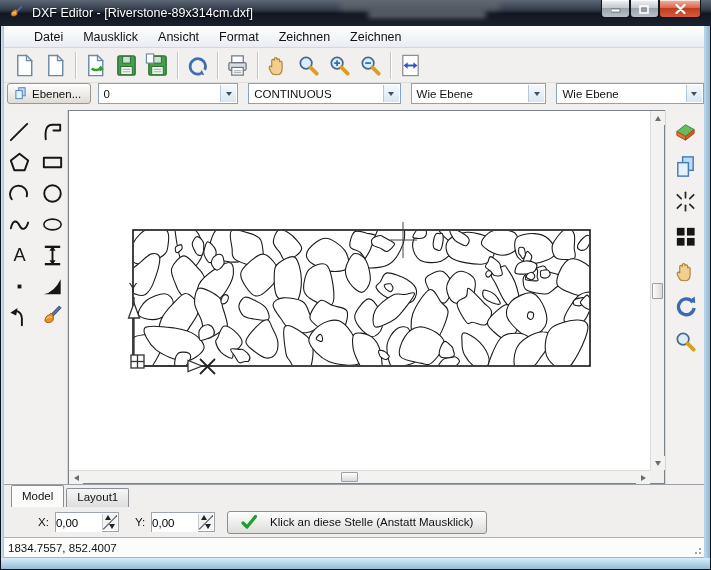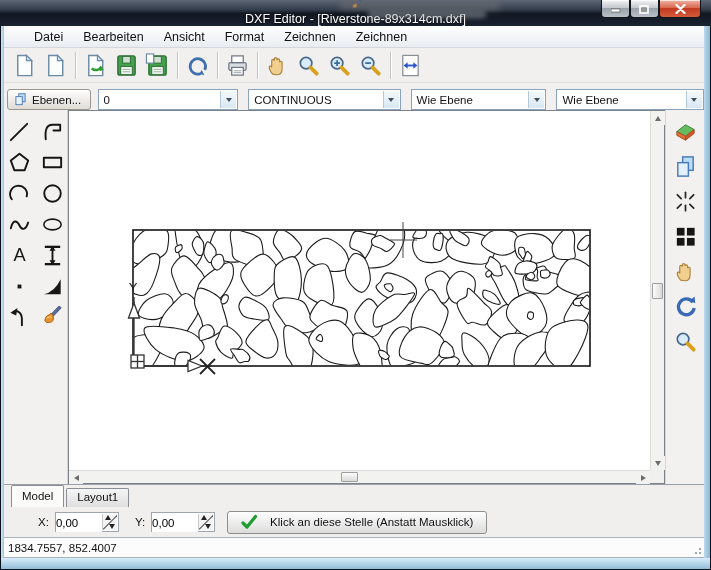--- a/index.html
+++ b/index.html
@@ -2,21 +2,21 @@
 <html><head>
 <meta charset="utf-8">
 <style>
   * { margin:0; padding:0; box-sizing:border-box; }
   html,body { width:711px; height:570px; font-family:"Liberation Sans",sans-serif; }
   .win { position:relative; width:711px; height:570px; background:#0c111b; overflow:hidden; }
 
   
   .titlebar { position:absolute; left:0; top:0; width:711px; height:26px;
     background:linear-gradient(#5d6775 0%, #323b49 38%, #121822 52%, #1a2130 100%);
-    display:flex; align-items:center;flex-direction:column; }
+    display:flex; align-items:center; }
   .app-icon { width:17px; height:17px; margin:0 7px 0 8px; }
   .title-text { color:#fff; font-size:12.5px; text-shadow:0 1px 2px #000; white-space:nowrap; }
   .blur-a { position:absolute; left:340px; top:1px; width:160px; height:9px; background:#6d7074; filter:blur(3px); opacity:.6; border-radius:2px;}
   .blur-b { position:absolute; left:368px; top:11px; width:118px; height:7px; background:#9aa0a6; filter:blur(2.5px); opacity:.55; border-radius:2px;}
   .winbtns { position:absolute; right:10px; top:0; display:flex; }
   .wbtn { width:29px; height:18px; border:1px solid #11151c; border-top:none; border-radius:0 0 4px 4px;
     background:linear-gradient(#f2f4f6 0%, #c3c9d0 45%, #9aa2ab 50%, #b9c0c8 100%);
     display:flex; align-items:center; justify-content:center; box-shadow:inset 0 1px 0 rgba(255,255,255,.7); }
   .wbtn.close { width:42px; background:linear-gradient(#f0b4a4 0%, #d96a50 45%, #c13a22 50%, #d55c3a 100%); }
 
@@ -31,21 +31,21 @@
 
   .menubar { height:22px; background:linear-gradient(#fdfefe,#e9edf3); border-bottom:1px solid #d4d8de;
     display:flex; align-items:center; padding-left:20px; }
   .menu-item { font-size:12.5px; color:#101010; padding:2px 10px; }
 
   .toolbar1 { height:35px; display:flex; align-items:center; padding-left:5px; background:#f1f0ee; border-bottom:1px solid #e0deda;}
   .tbtn { width:31px; height:29px; display:flex; align-items:center; justify-content:center; }
   .tbtn svg { width:25px; height:25px; }
   .tsep { width:1px; height:27px; background:#c6c4c0; box-shadow:1px 0 0 #fff; margin:0 4px; }
 
-  .toolbar2 { height:27px; display:flex; align-items:flex-end; padding-left:3px; background:#f1f0ee; }
+  .toolbar2 { height:27px; display:flex; align-items:flex-start; padding-left:3px; background:#f1f0ee; }
   .ebenen-btn { width:86px; height:21px; border:1px solid #9a978f; border-radius:3px;
     background:linear-gradient(#fefefe,#eceae6 60%,#dfdcd6); display:flex; align-items:center; gap:4px;
     padding-left:5px; font-size:11.5px; color:#111; box-shadow:inset 0 1px 0 #fff; }
   .ebenen-btn svg { width:15px; height:15px; }
   .combo { height:21px; background:#fff; border:1px solid #8aa3ba; display:flex; align-items:center;
     position:relative; font-size:11.5px; color:#111; padding-left:5px; }
   .combo .arrowbox { position:absolute; right:1px; top:1px; bottom:1px; width:16px;
     background:linear-gradient(#f4f9fd,#d9e7f2); border-left:1px solid #b4c8da; display:flex; align-items:center; justify-content:center; }
   .combo .arr { width:0; height:0; border-left:3.5px solid transparent; border-right:3.5px solid transparent; border-top:4.5px solid #41505e; }
   .c1{width:145px;margin-left:7px;} .c2{width:157px;margin-left:10px;} .c3{width:140px;margin-left:10px;} .c4{width:152px;margin-left:10px;}
@@ -143,21 +143,21 @@
   </div>
 
   <div class="edge-l"></div>
   <div class="edge-r"></div>
   <div class="edge-b"></div>
 
   <div class="content">
 
     <div class="menubar" id="menubar">
         <span class="menu-item">Datei</span>
-        <span class="menu-item">Bearbeiten</span>
+        <span class="menu-item">Mausklick</span>
         <span class="menu-item">Ansicht</span>
         <span class="menu-item">Format</span>
         <span class="menu-item">Zeichnen</span>
         <span class="menu-item">Zeichnen</span>
       </div>
 
     <div class="toolbar1" id="toolbar1">
         <div class="tbtn">
           <svg viewBox="0 0 26 26">
             <path d="M6 2.5h9l5.5 5.5v15.5H6z" fill="#fdfeff" stroke="#6b8aa6" stroke-width="1.5"></path>

